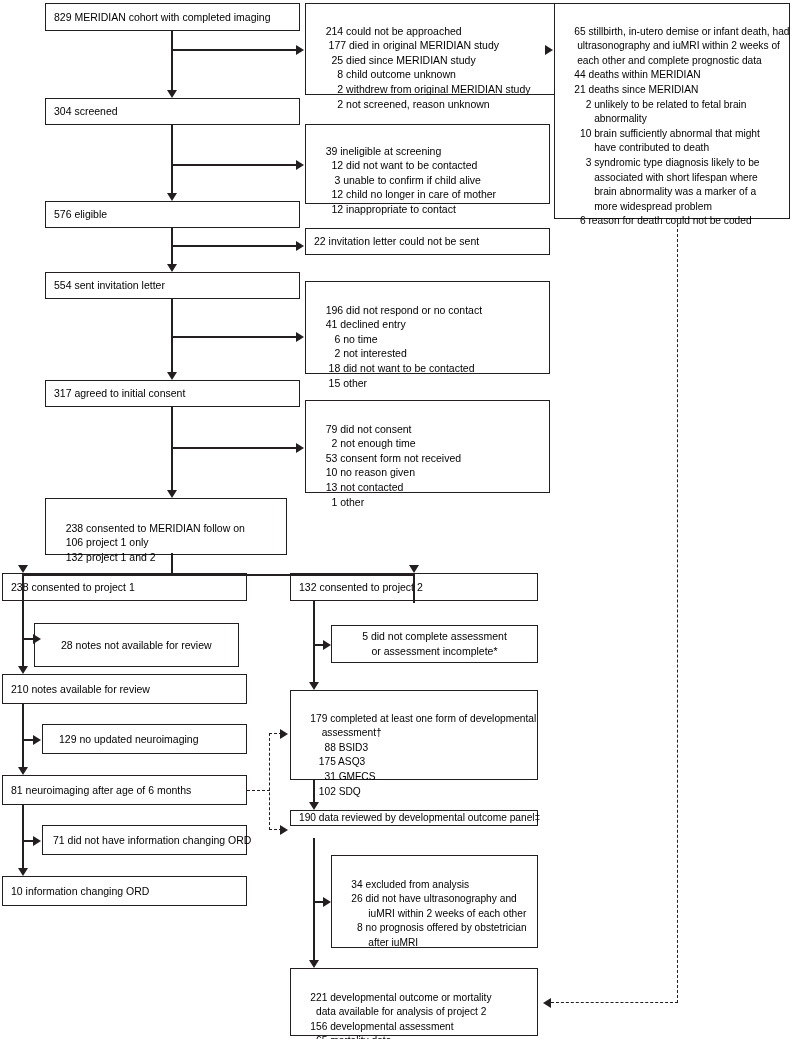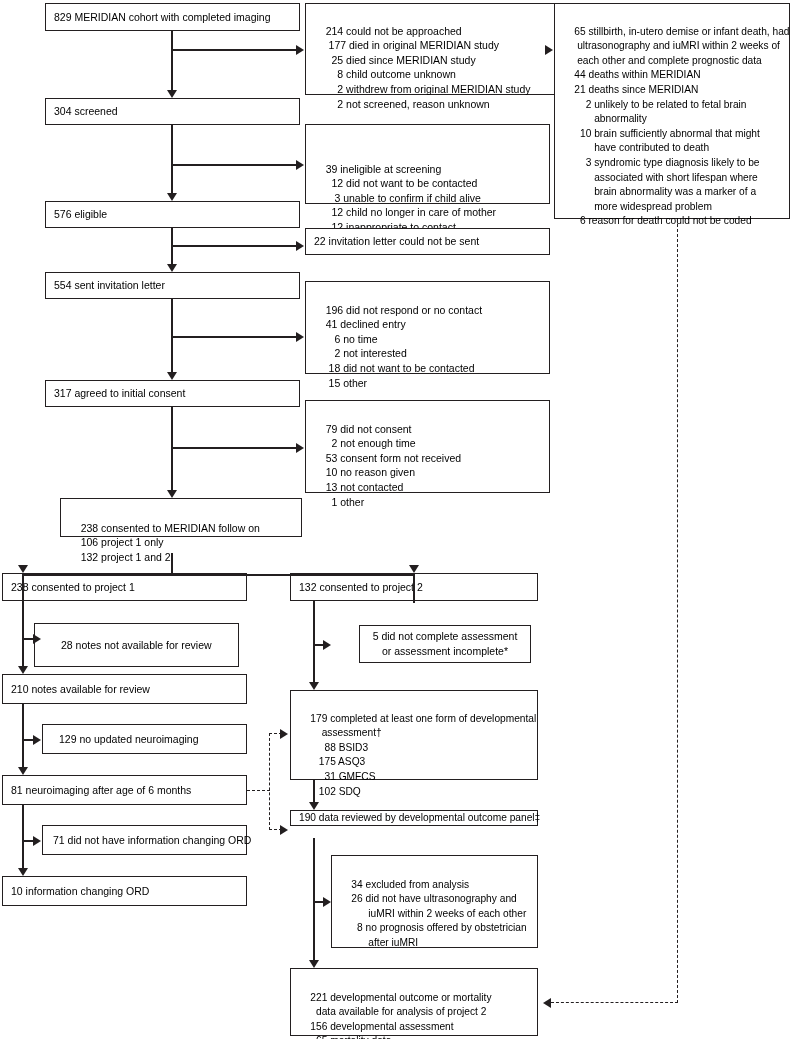--- a/index.html
+++ b/index.html
@@ -55,36 +55,36 @@
   </div>
 
   <div class="box vcenter" style="left:45px; top:272px; width:255px; height:27px;">
     <span>554 sent invitation letter</span>
   </div>
 
   <div class="box vcenter" style="left:45px; top:380px; width:255px; height:27px;">
     <span>317 agreed to initial consent</span>
   </div>
 
-  <div class="box" style="left:60px; top:498px; width:242px; height:39px; padding-top:7px;">
+  <div class="box" style="left:45px; top:498px; width:242px; height:57px; padding-top:7px;">
     <span>238 consented to MERIDIAN follow on
     106 project 1 only
     132 project 1 and 2</span>
   </div>
 
   <div class="box" style="left:305px; top:3px; width:260px; height:92px; ">
     <span>214 could not be approached
      177 died in original MERIDIAN study
       25 died since MERIDIAN study
         8 child outcome unknown
         2 withdrew from original MERIDIAN study
         2 not screened, reason unknown</span>
   </div>
 
-  <div class="box" style="left:305px; top:124px; width:245px; height:80px; padding-top:22px;">
+  <div class="box" style="left:305px; top:124px; width:245px; height:80px; padding-top:4px;">
     <span>39 ineligible at screening
       12 did not want to be contacted
        3 unable to confirm if child alive
       12 child no longer in care of mother
       12 inappropriate to contact</span>
   </div>
 
   <div class="box vcenter" style="left:305px; top:228px; width:245px; height:27px;">
     <span>22 invitation letter could not be sent</span>
   </div>
@@ -149,21 +149,21 @@
   </div>
 
   <div class="box vcenter" style="left:2px; top:876px; width:245px; height:30px;">
     <span>10 information changing ORD</span>
   </div>
 
   <div class="box vcenter" style="left:290px; top:573px; width:248px; height:28px;">
     <span>132 consented to project 2</span>
   </div>
 
-  <div class="box center vcenter" style="left:331px; top:625px; width:172px; height:38px;margin-left:28px;">
+  <div class="box center vcenter" style="left:331px; top:625px; width:207px; height:38px;">
     <span>5 did not complete assessment
 or assessment incomplete*</span>
   </div>
 
   <div class="box" style="left:290px; top:690px; width:248px; height:90px; padding-top:6px; font-size:10.2px;">
     <span>179 completed at least one form of developmental
         assessment†
          88 BSID3
        175 ASQ3
          31 GMFCS

